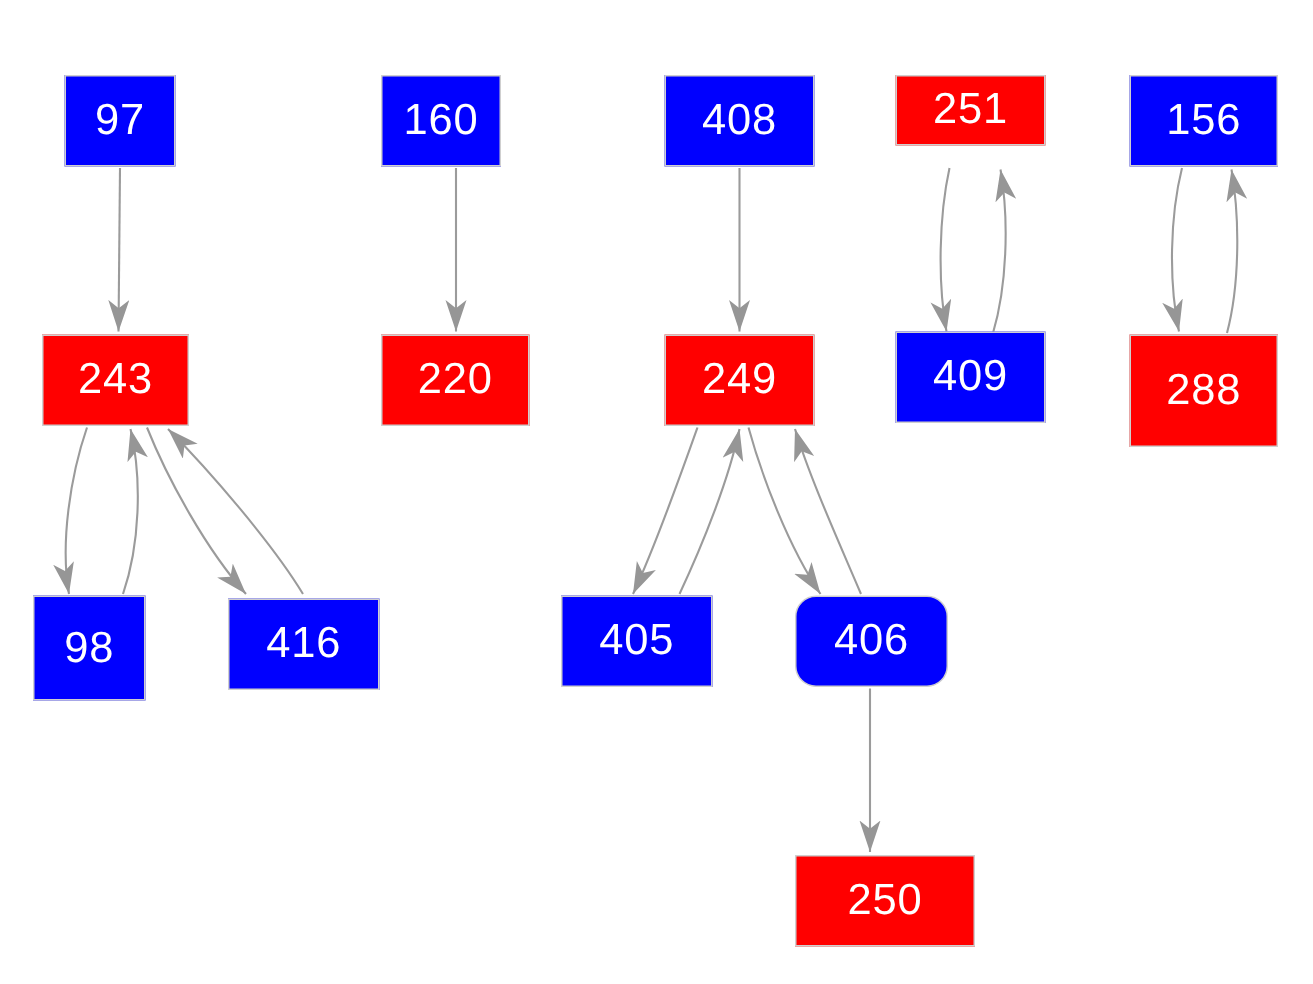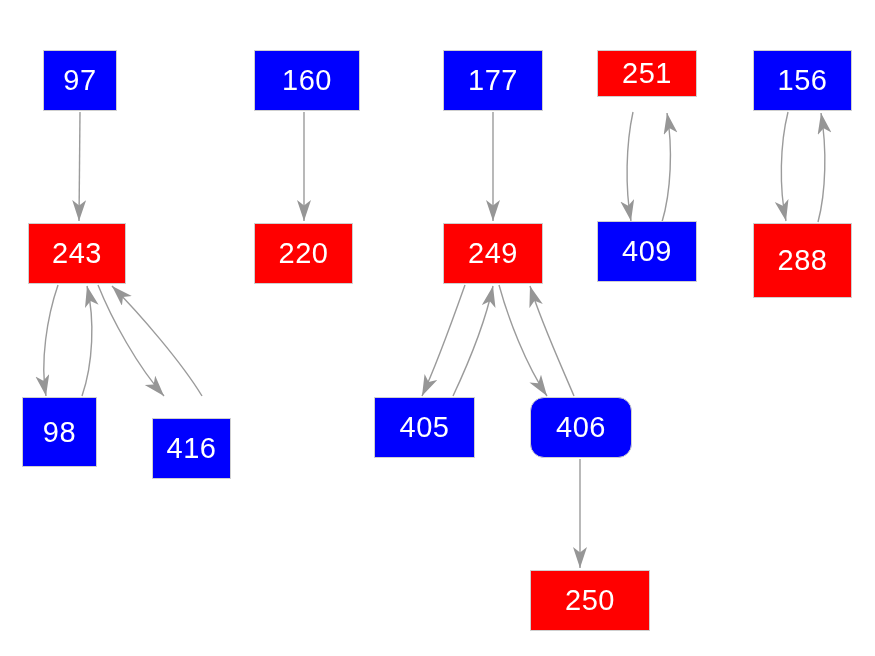--- a/index.html
+++ b/index.html
@@ -65,25 +65,25 @@
         <path d="M465,273 C454,304 437,352 422,384" class="edge-path" stroke="#9b9b9b" marker-end="url(#arrowhead)"></path>
         <path d="M453,384 C469,350 486,307 493,274" class="edge-path" stroke="#9b9b9b" marker-end="url(#arrowhead)"></path>
         <path d="M499,273 C508,306 526,353 547,384" class="edge-path" stroke="#9b9b9b" marker-end="url(#arrowhead)"></path>
         <path d="M574,384 C560,351 540,307 530,274" class="edge-path" stroke="#9b9b9b" marker-end="url(#arrowhead)"></path>
       </g>
   </svg>
   <div id="node-group">
       <div class="graph-node" style="left: 43px; top: 38px; width: 74px; height: 61px; background: rgb(0, 0, 255); color: rgb(255, 255, 255);">
         <span>97</span>
       </div>
-      <div class="graph-node" style="left: 254px; top: 38px; width: 106px; height: 61px; background: rgb(0, 0, 255); color: rgb(255, 255, 255);">
+      <div class="graph-node" style="left: 254px; top: 38px; width: 80px; height: 61px; background: rgb(0, 0, 255); color: rgb(255, 255, 255);">
         <span>160</span>
       </div>
       <div class="graph-node" style="left: 443px; top: 38px; width: 100px; height: 61px; background: rgb(0, 0, 255); color: rgb(255, 255, 255);">
-        <span>177</span>
+        <span>408</span>
       </div>
       <div class="graph-node" style="left: 597px; top: 38px; width: 100px; height: 47px; background: rgb(255, 0, 0); color: #ffffff;">
         <span>251</span>
       </div>
       <div class="graph-node" style="left: 753px; top: 38px; width: 99px; height: 61px; background: rgb(0, 0, 255); color: rgb(255, 255, 255);">
         <span>156</span>
       </div>
       <div class="graph-node" style="left: 28px; top: 211px; width: 98px; height: 61px; background: rgb(255, 0, 0); color: rgb(255, 255, 255);">
         <span>243</span>
       </div>
@@ -95,21 +95,21 @@
       </div>
       <div class="graph-node" style="left: 597px; top: 209px; width: 100px; height: 61px; background: rgb(0, 0, 255); color: rgb(255, 255, 255);">
         <span>409</span>
       </div>
       <div class="graph-node" style="left: 753px; top: 211px; width: 99px; height: 75px; background: rgb(255, 0, 0); color: rgb(255, 255, 255);">
         <span>288</span>
       </div>
       <div class="graph-node" style="left: 22px; top: 385px; width: 75px; height: 70px; background: rgb(0, 0, 255); color: rgb(255, 255, 255); justify-content: center;">
         <span>98</span>
       </div>
-      <div class="graph-node" style="left: 152px; top: 406px; width: 79px; height: 61px; background: rgb(0, 0, 255); color: rgb(255, 255, 255);">
+      <div class="graph-node" style="left: 152px; top: 387px; width: 101px; height: 61px; background: rgb(0, 0, 255); color: rgb(255, 255, 255);">
         <span>416</span>
       </div>
       <div class="graph-node" style="left: 374px; top: 385px; width: 101px; height: 61px; background: rgb(0, 0, 255); color: rgb(255, 255, 255);">
         <span>405</span>
       </div>
       <div class="graph-node" style="left: 530px; top: 385px; width: 102px; height: 61px; background: rgb(0, 0, 255); color: rgb(255, 255, 255); border-radius: 14px;">
         <span>406</span>
       </div>
       <div class="graph-node" style="left: 530px; top: 558px; width: 120px; height: 61px; background: rgb(255, 0, 0); color: rgb(255, 255, 255);">
         <span>250</span>

